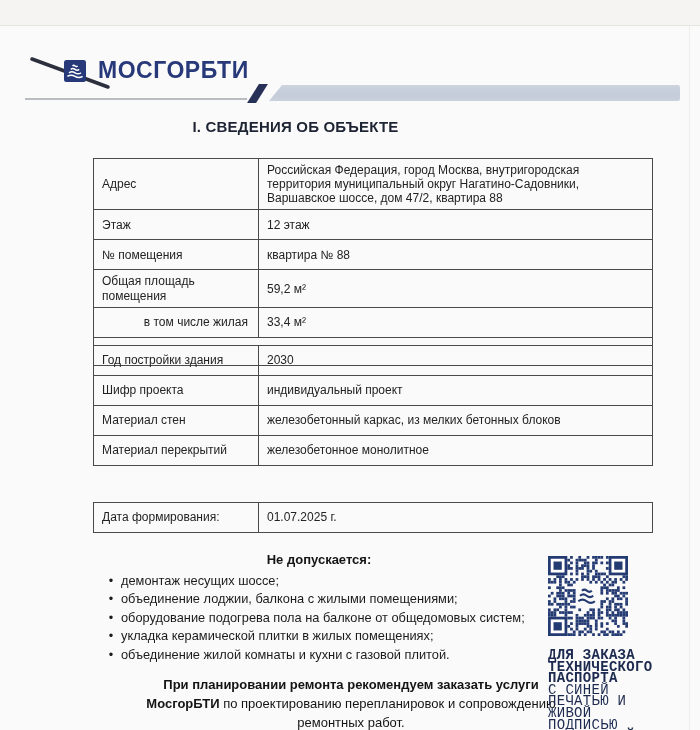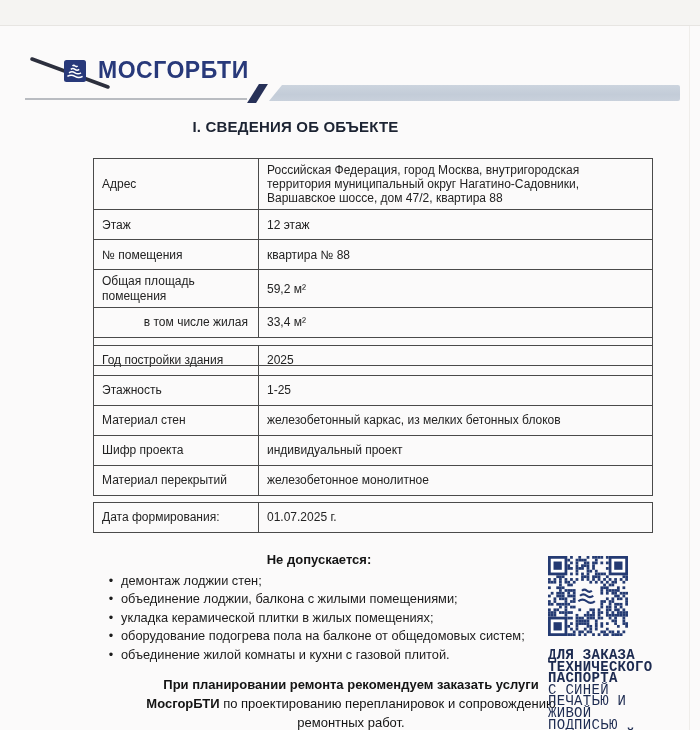--- a/index.html
+++ b/index.html
@@ -110,56 +110,52 @@
   <tr class="r-empty">
     <td colspan="2"></td>
   </tr>
 </tbody>
   </table>
 
 <table id="tableB">
   <tbody>
       <tr class="r-std">
     <td class="lbl">Год постройки здания</td>
-    <td>2025</td>
-  </tr>
-  <tr class="r-std">
-    <td class="lbl">Этажность</td>
-    <td>1-25</td>
+    <td>2030</td>
+  </tr>
+  <tr class="r-std">
+    <td class="lbl">Шифр проекта</td>
+    <td>индивидуальный проект</td>
   </tr>
   <tr class="r-std">
     <td class="lbl">Материал стен</td>
     <td>железобетонный каркас, из мелких бетонных блоков</td>
-  </tr>
-  <tr class="r-std">
-    <td class="lbl">Шифр проекта</td>
-    <td>индивидуальный проект</td>
   </tr>
   <tr class="r-std">
     <td class="lbl">Материал перекрытий</td>
     <td>железобетонное монолитное</td>
   </tr>
 </tbody>
   </table>
 
 <table id="tableC">
   <tbody>
       <tr class="r-std">
     <td class="lbl">Дата формирования:</td>
     <td>01.07.2025 г.</td>
   </tr>
 </tbody>
   </table>
 
 <div class="restrictions">
   <div class="restrictions-heading">Не допускается:</div>
-  <div class="restr-item">демонтаж лоджии стен;</div>
+  <div class="restr-item">демонтаж несущих шоссе;</div>
   <div class="restr-item">объединение лоджии, балкона с жилыми помещениями;</div>
+  <div class="restr-item">оборудование подогрева пола на балконе от общедомовых систем;</div>
   <div class="restr-item">укладка керамической плитки в жилых помещениях;</div>
-  <div class="restr-item">оборудование подогрева пола на балконе от общедомовых систем;</div>
   <div class="restr-item">объединение жилой комнаты и кухни с газовой плитой.</div>
 
   <div class="promo"><span class="b">При планировании ремонта рекомендуем заказать услуги МосгорБТИ</span><span> по проектированию перепланировок и сопровождению ремонтных работ.</span></div>
 </div>
 
 <div class="qr-block">
   <svg class="qr-svg" viewBox="0 0 29 29">
       <g fill="#243a72">
         <rect x="8" y="0" width="1" height="1"></rect>
         <rect x="11" y="0" width="1" height="1"></rect>

